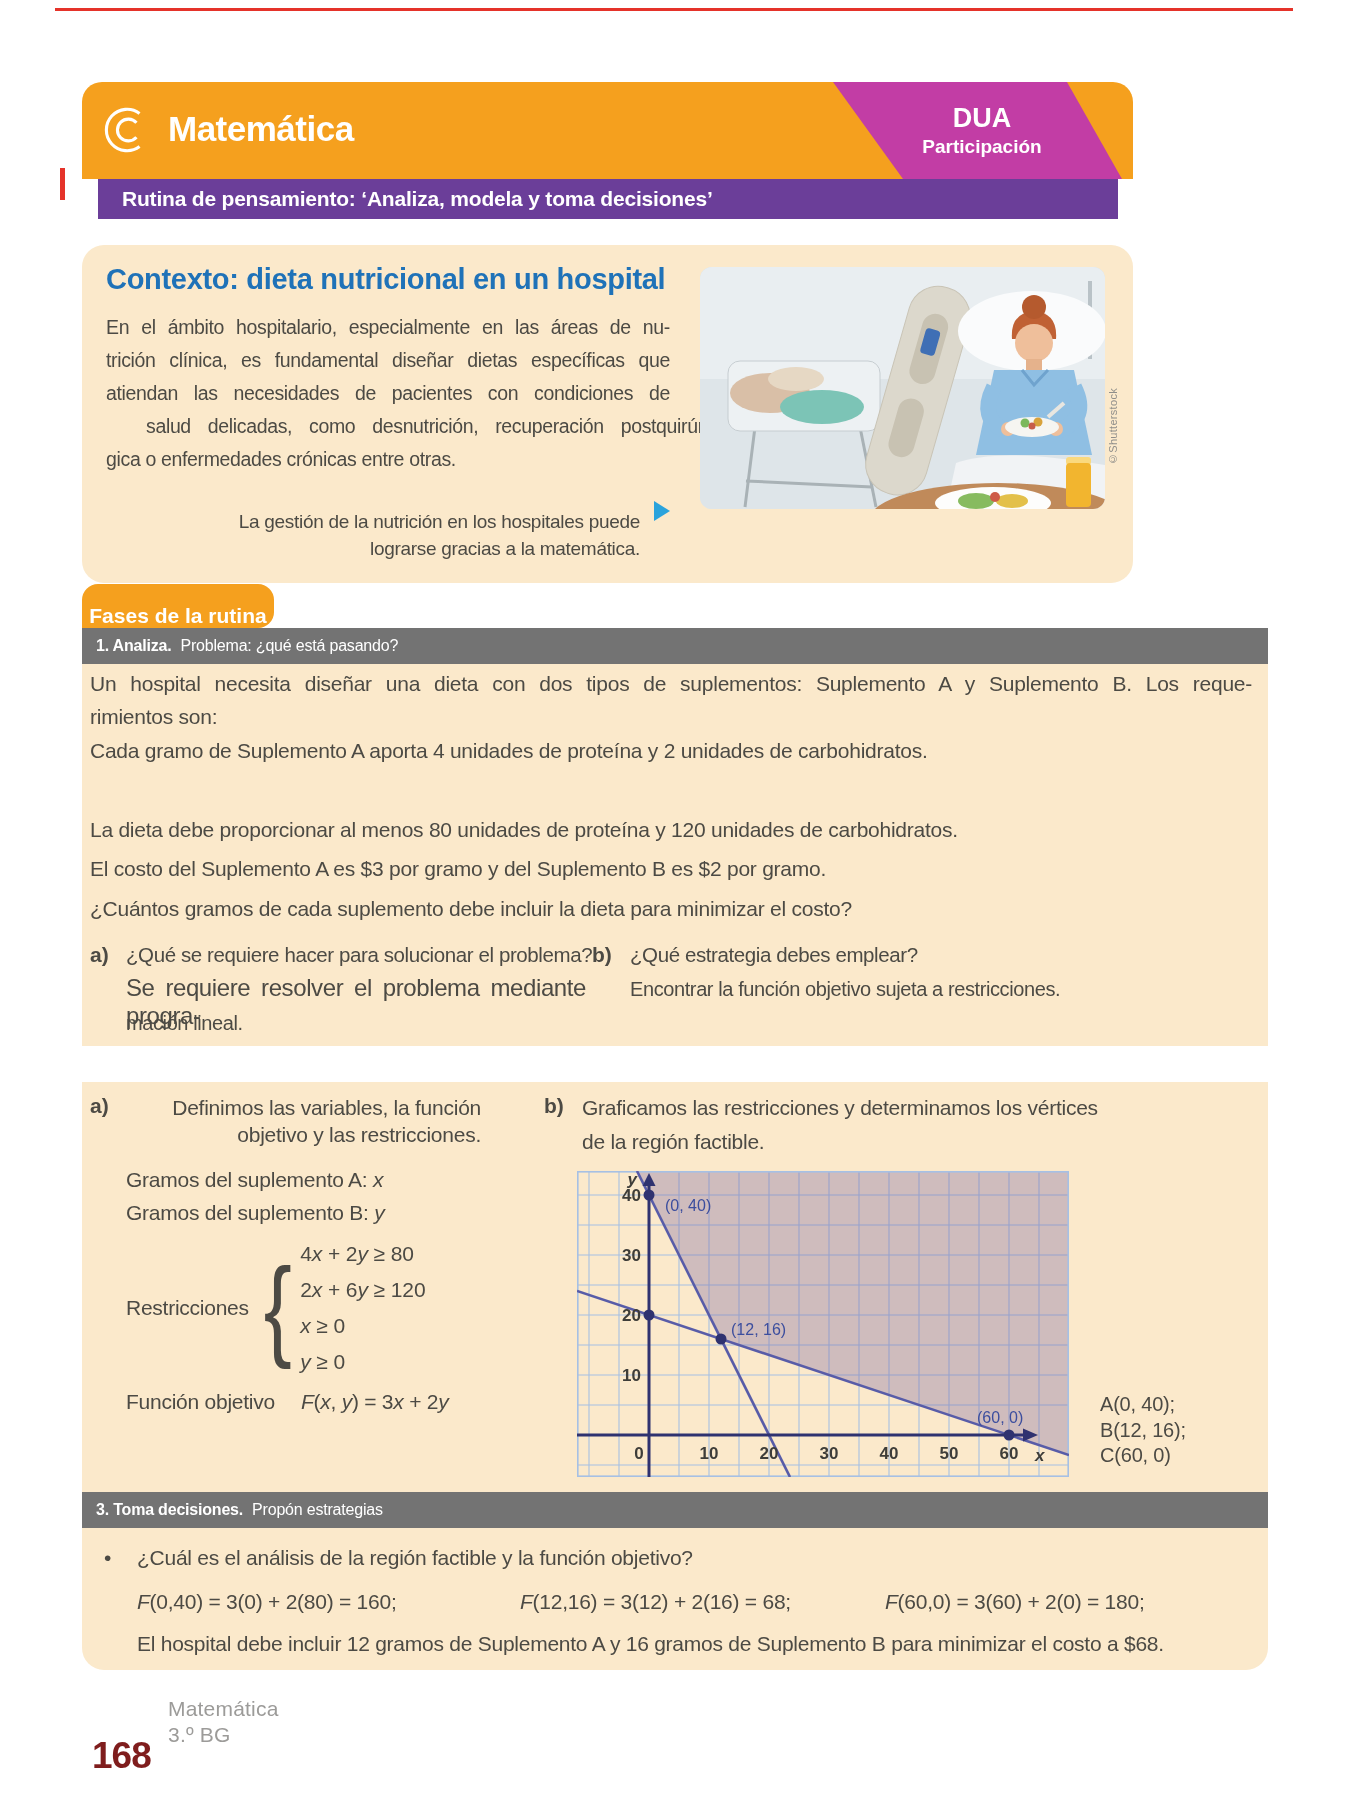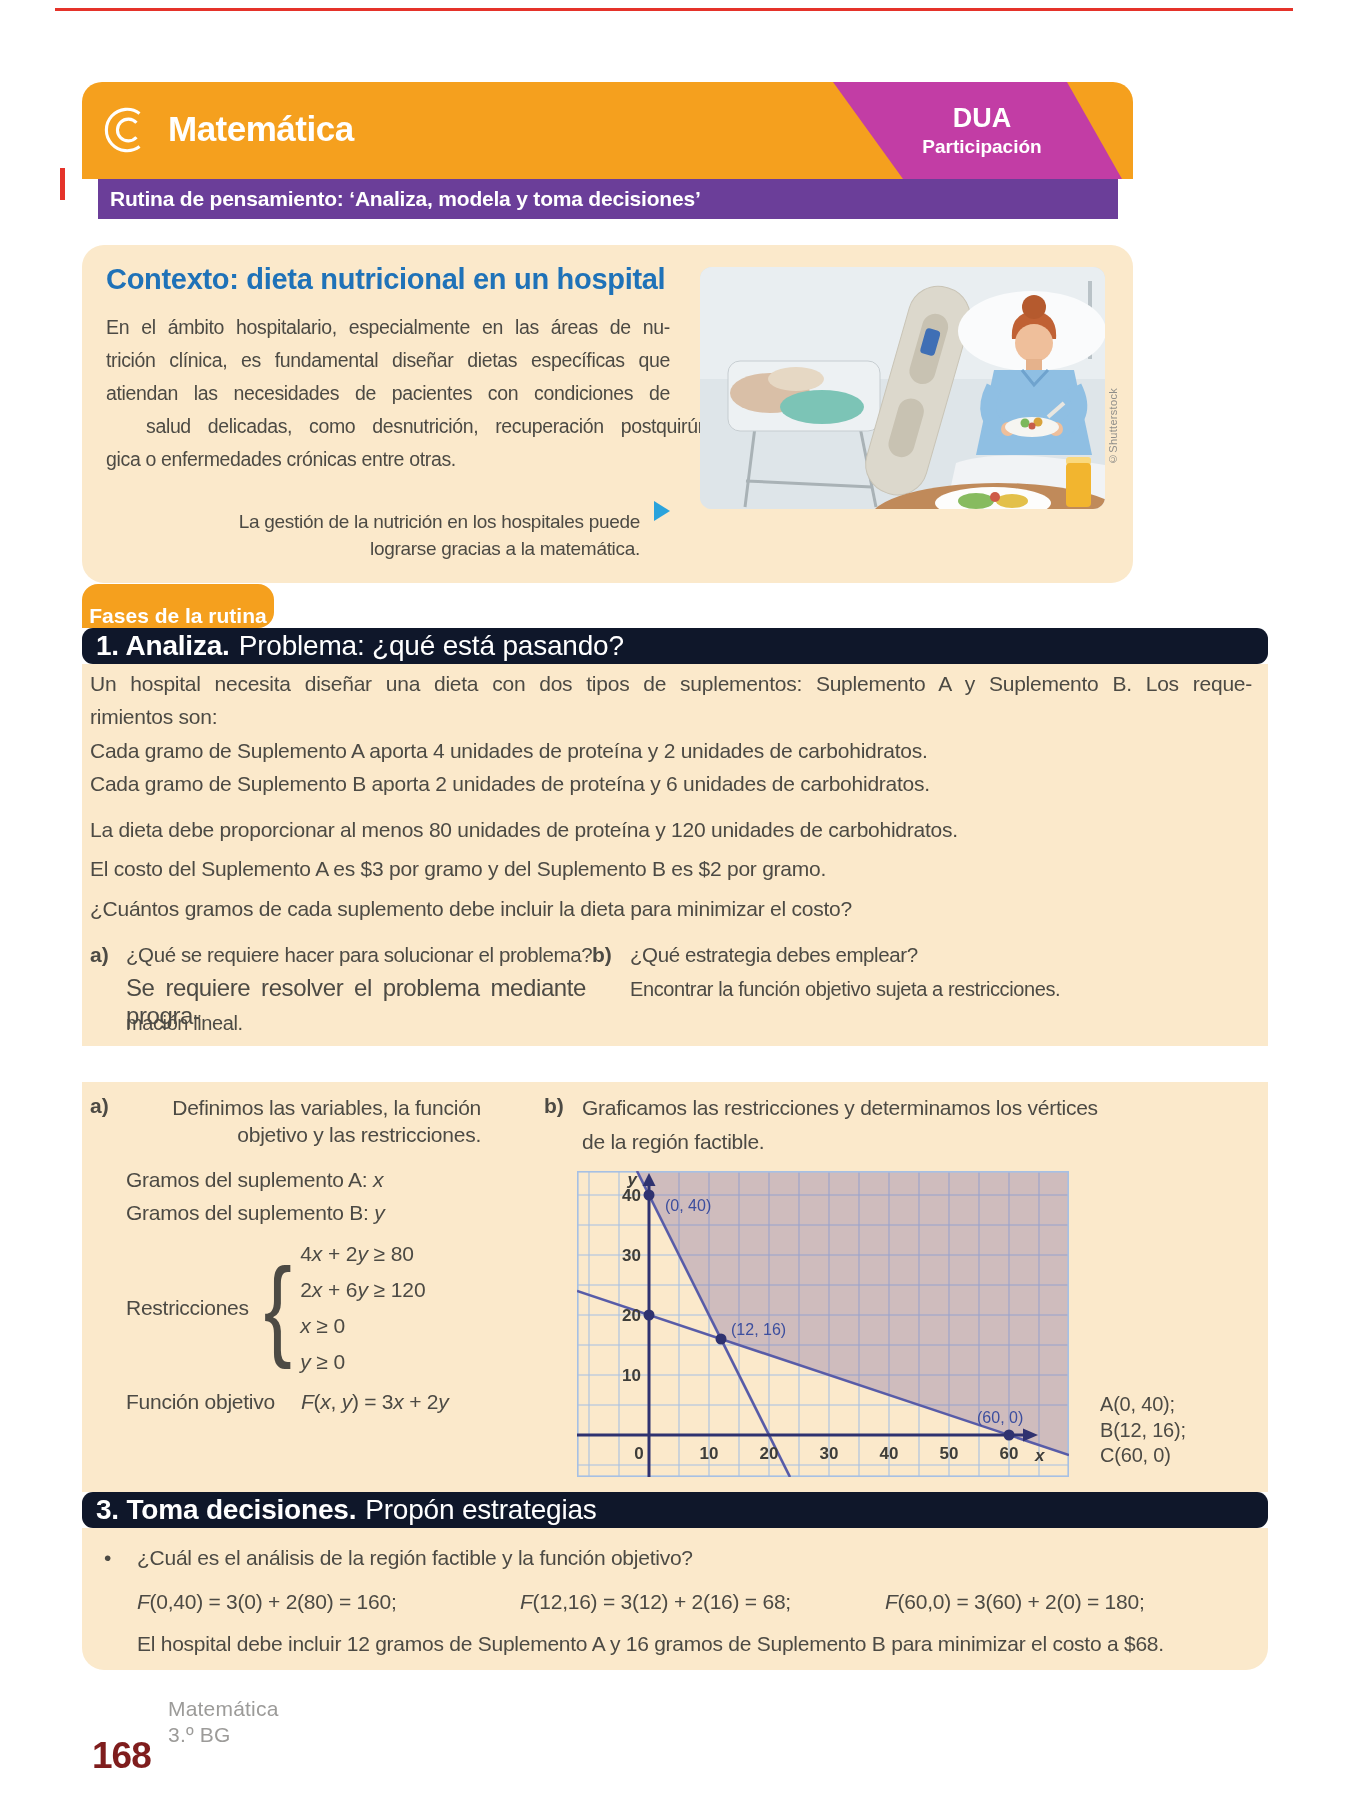--- a/index.html
+++ b/index.html
@@ -12,32 +12,32 @@
   
   #top-rule{left:55px;top:8px;width:1238px;height:3px;background:#E5332A;}
   #red-tick{left:60px;top:168px;width:5px;height:32px;background:#E5332A;}
   #banner{left:82px;top:82px;width:1051px;height:97px;background:#F5A01E;border-radius:20px 20px 0 0;}
   #banner-title{left:86px;top:27px;font-size:35px;font-weight:bold;color:#fff;letter-spacing:-0.5px;}
   #dua-badge{left:745px;top:0;width:300px;height:97px;background:#C23DA5;
     clip-path:polygon(6px 0,240px 0,295px 97px,76px 97px);
     display:flex;flex-direction:column;align-items:center;justify-content:center;color:#fff;padding-left:10px;box-sizing:border-box;}
   #dua-badge .t1{font-size:27px;font-weight:bold;}
   #dua-badge .t2{font-size:19px;font-weight:bold;margin-top:2px;}
-  #routine-bar{left:98px;top:179px;width:1020px;height:40px;background:#6B3E99;color:#fff;display:flex;align-items:center;padding-left:12px;box-sizing:border-box;font-size:21px;font-weight:bold;letter-spacing:-0.2px;}
+  #routine-bar{left:98px;top:179px;width:1020px;height:40px;background:#6B3E99;color:#fff;display:flex;align-items:center;padding-left:24px;box-sizing:border-box;font-size:21px;font-weight:bold;letter-spacing:-0.2px;}
   
   #context-card{left:82px;top:245px;width:1051px;height:338px;background:#FBE9CB;border-radius:22px;}
   #context-title{left:24px;top:18px;font-size:29px;font-weight:bold;color:#1F72B8;letter-spacing:-0.3px;}
   .ctx-line{left:24px;width:564px;font-size:19.5px;letter-spacing:-0.35px;line-height:33px;}
   #caption{left:138px;top:248px;width:420px;text-align:right;font-size:19px;line-height:26.5px;letter-spacing:-0.3px;color:#4C4A44;margin-top:16px;}
   #caption-arrow{left:572px;top:256px;width:0;height:0;border-top:10px solid transparent;border-bottom:10px solid transparent;border-left:16px solid #2AA3DC;}
   #photo{left:618px;top:22px;width:405px;height:242px;border-radius:12px;overflow:hidden;background:#DEE5E9;}
   #photo-credit{left:1107px;top:388px;writing-mode:vertical-rl;transform:rotate(180deg);font-size:11px;color:#908F8B;letter-spacing:0.3px;}
   
   #phases-pill{left:82px;top:584px;width:192px;height:44px;background:#F5A01E;border-radius:16px 16px 16px 0;color:#fff;font-size:21px;font-weight:bold;display:flex;align-items:flex-end;justify-content:center;}
-  .pbar{left:82px;width:1186px;height:36px;background:#0f172a;color:#fff;display:flex;align-items:center;padding-left:14px;box-sizing:border-box;font-size:28px;letter-spacing:-0.2px;border-radius:11px;}
+  .pbar{left:82px;width:1186px;height:36px;background:#737373;color:#fff;display:flex;align-items:center;padding-left:14px;box-sizing:border-box;font-size:16px;letter-spacing:-0.2px;}
   .pbar b{margin-right:9px;font-weight:bold;}
   .panel{left:82px;width:1186px;background:#FBE9CB;}
   #bar1{top:628px;} #panel1{top:664px;height:382px;}
   #bar2{top:1046px;} #panel2{top:1082px;height:410px;}
   #bar3{top:1492px;} #panel3{top:1528px;height:142px;border-radius:0 0 22px 22px;}
   .qlabel{font-weight:bold;font-size:21px;}
   
   #restr-row{display:flex;align-items:center;}
   #restr-row .rlabel{font-size:21px;letter-spacing:-0.25px;}
   #restr-row .brace{font-size:112px;font-weight:200;line-height:148px;color:#4C4A44;margin:0 4px 0 10px;transform:scaleX(.75);}
@@ -152,21 +152,20 @@
   </div>
 
   <div class="abs pbar" id="bar1">
     <b>1. Analiza.</b>
     <span>Problema: ¿qué está pasando?</span>
   </div>
   <div class="abs panel" id="panel1">
     <div class="abs body-txt jl" style="left:8px;top:6px;width:1162px;">Un hospital necesita diseñar una dieta con dos tipos de suplementos: Suplemento A y Suplemento B. Los reque-</div>
     <div class="abs body-txt line" style="left:8px;top:39px;">rimientos son:</div>
     <div class="abs body-txt line" style="left:8px;top:73px;">Cada gramo de Suplemento A aporta 4 unidades de proteína y 2 unidades de carbohidratos.</div>
-    <div class="abs body-txt line" style="left:8px;top:106px;">Cada gramo de Suplemento B aporta 2 unidades de proteína y 6 unidades de carbohidratos.</div>
     <div class="abs body-txt line" style="left:8px;top:152px;">La dieta debe proporcionar al menos 80 unidades de proteína y 120 unidades de carbohidratos.</div>
     <div class="abs body-txt line" style="left:8px;top:191px;">El costo del Suplemento A es $3 por gramo y del Suplemento B es $2 por gramo.</div>
     <div class="abs body-txt line" style="left:8px;top:231px;">¿Cuántos gramos de cada suplemento debe incluir la dieta para minimizar el costo?</div>
 
     <div class="abs qlabel" style="left:8px;top:279px;">a)</div>
     <div class="abs line" style="left:44px;top:279px;font-size:20.5px;letter-spacing:-0.4px;">¿Qué se requiere hacer para solucionar el problema?</div>
     <div class="abs jl" style="left:44px;top:310px;width:460px;font-size:24px;letter-spacing:-0.4px;">Se requiere resolver el problema mediante progra-</div>
     <div class="abs line" style="left:44px;top:348px;font-size:20px;letter-spacing:-0.4px;">mación lineal.</div>
 
     <div class="abs qlabel" style="left:510px;top:279px;">b)</div>

